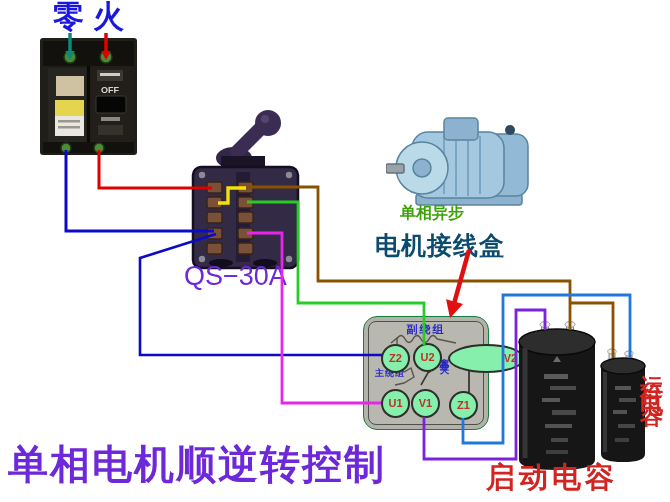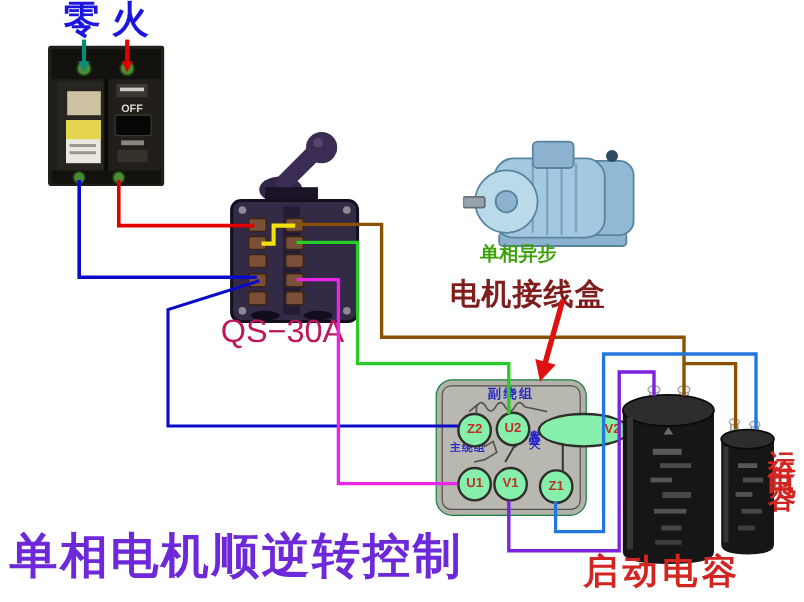--- a/index.html
+++ b/index.html
@@ -2,25 +2,25 @@
 <html><head>
 <meta charset="utf-8">
 <style>
   html,body{margin:0;padding:0;background:#ffffff;}
   .canvas{position:relative;width:670px;height:502px;background:#ffffff;overflow:hidden;
           font-family:"Liberation Sans","DejaVu Sans",sans-serif;}
 
   
   .supply-label{position:absolute;top:1px;font-size:31px;font-weight:bold;color:#1a16dd;line-height:1;}
   .switch-label{position:absolute;left:184px;top:263px;width:98px;text-align:center;
-                font-size:27px;color:#be185d;line-height:1;}
+                font-size:27px;color:#6d28d9;line-height:1;}
   .motor-label{position:absolute;left:376px;top:205px;width:112px;text-align:center;
                font-size:16px;font-weight:bold;color:#3da20a;line-height:1;}
   .jbox-label{position:absolute;left:372px;top:233px;width:136px;text-align:center;
-              font-size:25px;font-weight:bold;color:#7f1d1d;letter-spacing:1px;line-height:1;}
+              font-size:25px;font-weight:bold;color:#0c4a6e;letter-spacing:1px;line-height:1;}
   .cap-start-label{position:absolute;left:486px;top:463px;width:150px;font-size:29px;
                    font-weight:bold;color:#d22420;letter-spacing:4px;line-height:1;}
   .cap-run-label{position:absolute;left:640px;top:356px;height:146px;font-size:23px;
                  font-weight:bold;color:#d22420;writing-mode:vertical-rl;letter-spacing:9px;line-height:1;}
   .main-title{position:absolute;left:8px;top:441px;width:420px;font-size:40px;font-weight:bold;
               color:#6d28d9;letter-spacing:2px;white-space:nowrap;line-height:1.15;}
 
   
   .breaker{position:absolute;left:40px;top:38px;width:97px;height:118px;}
 

